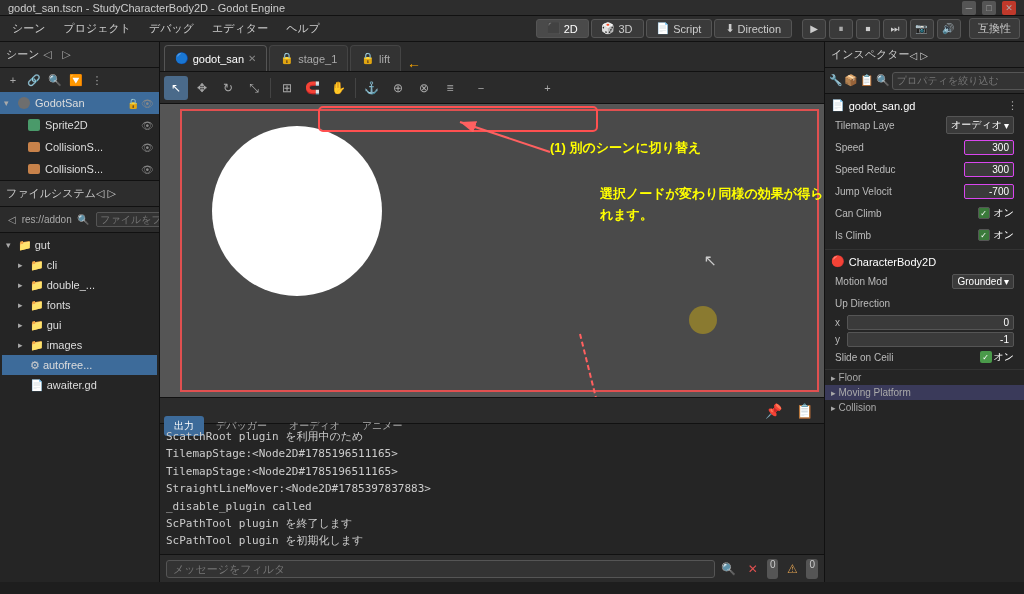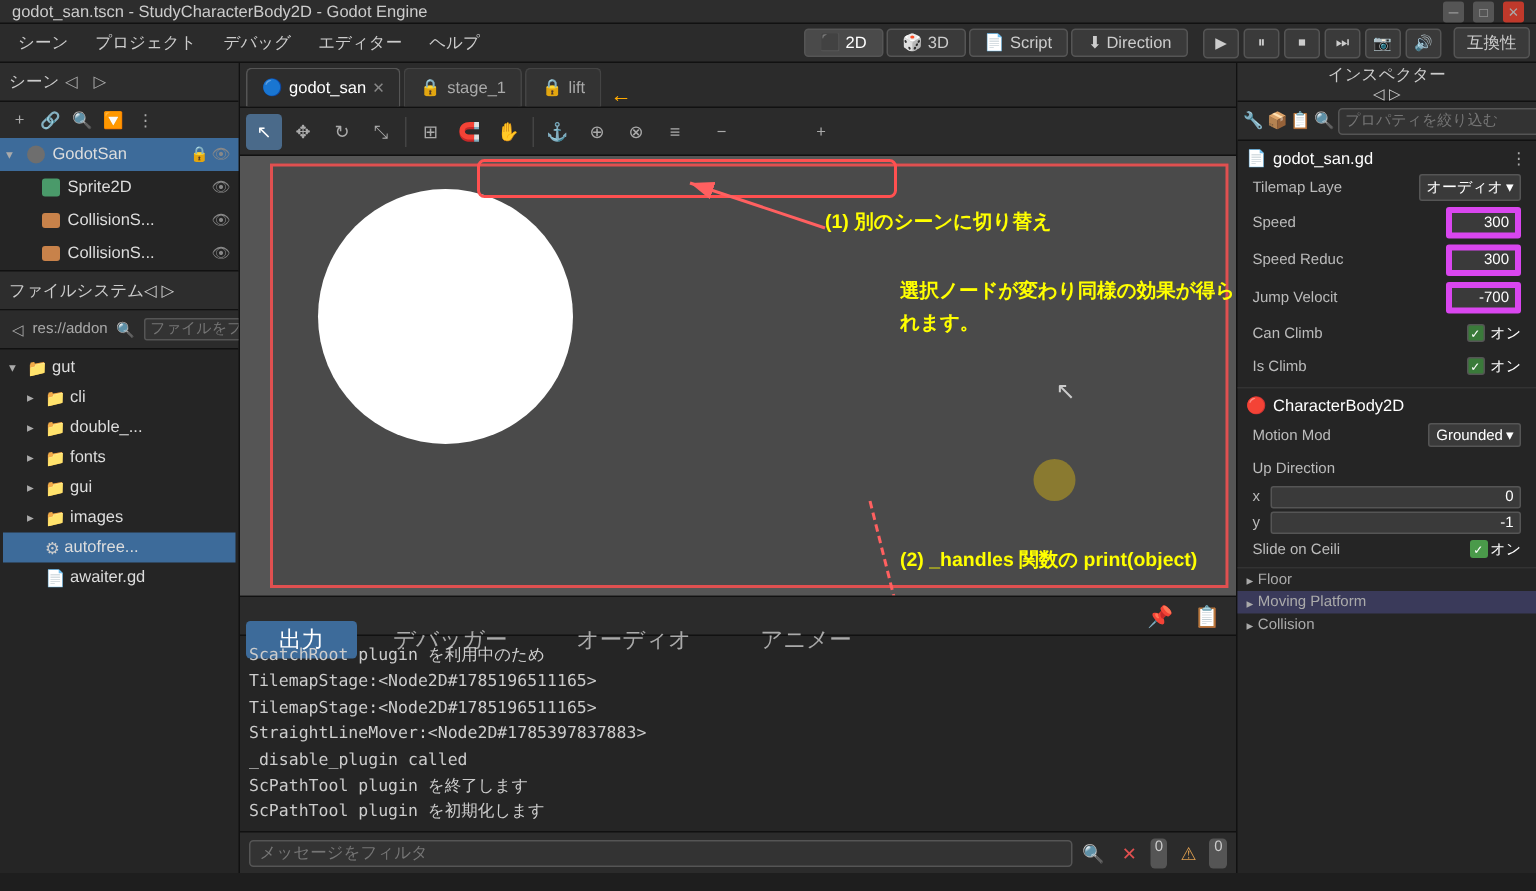--- a/index.html
+++ b/index.html
@@ -78,38 +78,38 @@
     .vp-circle { width: 170px; height: 170px; background: white; border-radius: 50%; position: absolute; left: 30px; top: 15px; }
     .vp-cursor { position: absolute; right: 100px; top: 140px; color: #ccc; font-size: 16px; }
     .vp-small-dot { position: absolute; right: 100px; top: 195px; width: 28px; height: 28px; background: #8a7a30; border-radius: 50%; }
 
     
     .annotation { position: absolute; color: #ffff00; font-size: 13px; font-weight: bold; pointer-events: none; }
 
     
     #bottom-panel { height: 185px; background: #252525; border-top: 1px solid #111; display: flex; flex-direction: column; }
     #bottom-tabs { height: 26px; background: #2b2b2b; display: flex; align-items: center; padding: 0 4px; border-bottom: 1px solid #111; gap: 2px; }
-    .btab { padding: 3px 22px; cursor: pointer; font-size: 15px; color: #aaa; border-radius: 3px; margin-top: 31px; }
+    .btab { padding: 3px 10px; cursor: pointer; font-size: 10px; color: #aaa; border-radius: 3px; margin-top: 31px; }
     .btab.active { background: #3d6b9a; color: #fff; }
     #log-area { flex: 1; overflow-y: auto; padding: 4px; font-size: 11px; color: #ccc; font-family: monospace; }
     .log-line { padding: 1px 2px; line-height: 1.4; }
     #bottom-bar { height: 28px; background: #2b2b2b; display: flex; align-items: center; padding: 0 6px; gap: 4px; border-top: 1px solid #111; }
     .bottom-filter { flex: 1; background: #333; border: 1px solid #555; border-radius: 3px; padding: 2px 6px; color: #ccc; font-size: 11px; }
     .btm-icons { display: flex; gap: 4px; }
     .btm-icon { width: 20px; height: 20px; display: flex; align-items: center; justify-content: center; cursor: pointer; color: #aaa; font-size: 12px; }
 
     
     #right-sidebar { width: 200px; background: #252525; border-left: 1px solid #111; display: flex; flex-direction: column; }
-    #inspector-header { height: 26px; background: #2d2d2d; display: flex; align-items: center; padding: 0 6px; border-bottom: 1px solid #111; flex-direction: column; }
+    #inspector-header { height: 26px; background: #2d2d2d; display: flex; align-items: center; padding: 0 6px; border-bottom: 1px solid #111; }
     .insp-toolbar { height: 26px; background: #2b2b2b; display: flex; align-items: center; padding: 0 4px; gap: 2px; border-bottom: 1px solid #111; }
     .insp-toolbar .it-btn { width: 20px; height: 20px; display: flex; align-items: center; justify-content: center; cursor: pointer; color: #aaa; font-size: 11px; }
     .insp-search { flex: 1; background: #333; border: 1px solid #555; border-radius: 3px; padding: 1px 4px; color: #ccc; font-size: 10px; height: 18px; }
     .insp-row { display: flex; align-items: center; padding: 2px 4px; min-height: 22px; }
     .insp-row .prop-name { font-size: 10px; color: #bbb; flex: 1; white-space: nowrap; overflow: hidden; text-overflow: ellipsis; }
-    .insp-row .prop-val { font-size: 10px; color: #fff; background: #3a3a3a; border: 4px solid #d946ef; border-radius: 2px; padding: 1px 4px; min-width: 50px; text-align: right; }
+    .insp-row .prop-val { font-size: 10px; color: #fff; background: #3a3a3a; border: 1px solid #d946ef; border-radius: 2px; padding: 1px 4px; min-width: 50px; text-align: right; }
     .insp-row .prop-dropdown { font-size: 10px; color: #fff; background: #3a3a3a; border: 1px solid #555; border-radius: 2px; padding: 1px 4px; display: flex; align-items: center; gap: 2px; cursor: pointer; }
     .insp-row .checkbox { width: 12px; height: 12px; background: #3a7a3a; border: 1px solid #555; border-radius: 2px; display: flex; align-items: center; justify-content: center; font-size: 8px; color: #fff; margin-right: 2px; }
     .coord-row { display: flex; align-items: center; padding: 1px 4px; }
     .coord-row .coord-label { font-size: 10px; color: #bbb; width: 12px; }
     .coord-row .coord-val { font-size: 10px; color: #fff; background: #3a3a3a; border: 1px solid #555; border-radius: 2px; padding: 1px 4px; flex: 1; text-align: right; }
     .slide-row { display: flex; align-items: center; padding: 2px 4px; }
     .slide-row .prop-name { font-size: 10px; color: #bbb; flex: 1; }
     .toggle-checkbox { width: 12px; height: 12px; background: #4a9a4a; border-radius: 2px; display: flex; align-items: center; justify-content: center; font-size: 8px; color: #fff; }
     .insp-subsec-btn { display: flex; align-items: center; padding: 2px 6px; cursor: pointer; }
     .insp-subsec-btn .arr { font-size: 9px; color: #aaa; margin-right: 3px; }
@@ -357,23 +357,20 @@
 
           <line x1="450" y1="430" x2="350" y2="460" stroke="#ff6060" stroke-width="2" stroke-dasharray="5,3"></line>
           <defs>
             <marker id="arrowhead" markerWidth="8" markerHeight="6" refX="8" refY="3" orient="auto">
               <polygon points="0 0, 8 3, 0 6" fill="#ff6060"></polygon>
             </marker>
           </defs>
         </svg>
       </div>
 
-      <div style="position:absolute;bottom:15px;left:440px;color:#ffff00;font-size:13px;font-weight:bold;">
-        <span>(2) _handles 関数の print(object)</span>
-      </div>
     </div>
 
     <div id="bottom-panel">
       <div id="bottom-tabs">
         <div class="btab active">出力</div>
         <div class="btab">デバッガー</div>
         <div class="btab">オーディオ</div>
         <div class="btab">アニメー</div>
         <div style="flex:1;"></div>
         <div style="padding:2px 6px;color:#aaa;cursor:pointer;font-size:14px;">📌</div>

